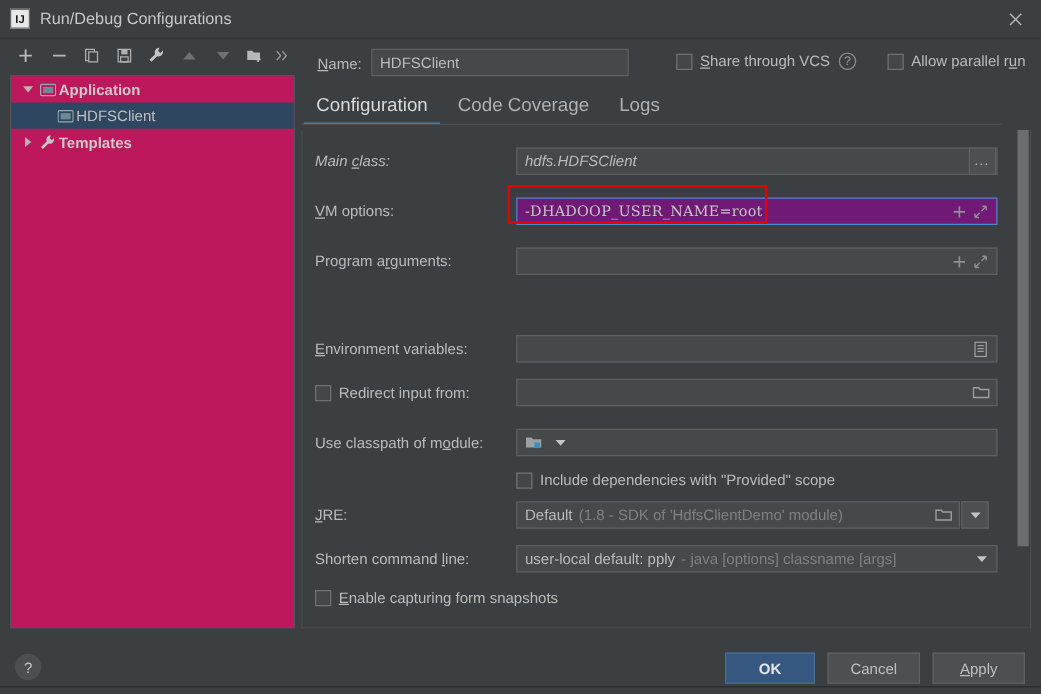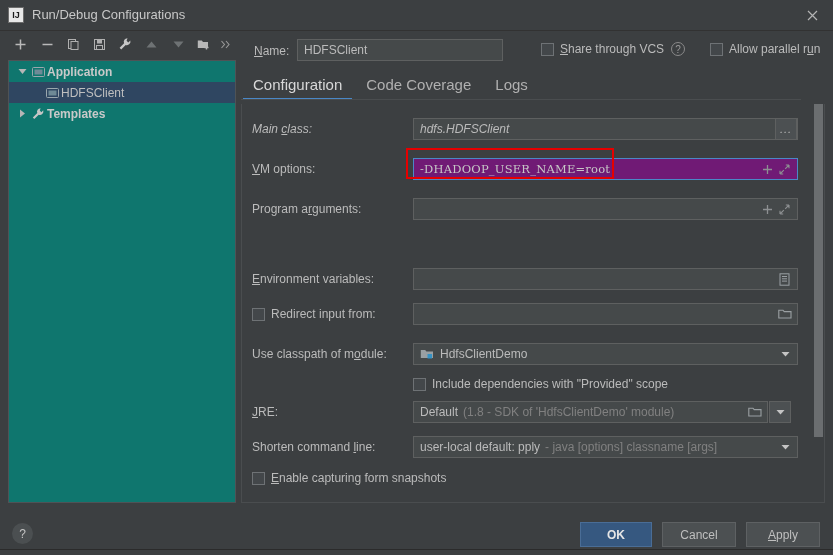--- a/index.html
+++ b/index.html
@@ -84,21 +84,21 @@
     color: #a9b7c6;
   }
   .tb-btn svg { display: block; }
 
   
   #tree-panel {
     position: absolute;
     left: 8px; top: 60px;
     width: 228px; height: 443px;
     border: 1px solid #4f5356;
-    background: #0f766e;
+    background: #be185d;
     box-sizing: border-box;
     overflow: hidden;
   }
   .tree-row {
     position: relative;
     height: 21px;
     display: flex;
     align-items: center;
     padding-left: 6px;
     box-sizing: border-box;
@@ -616,21 +616,20 @@
 
       <div class="frow" style="top:239px;">
         <div class="flabel">Use classpath of m<span class="mn">o</span>dule:</div>
         <div class="fctl wide">
           <span class="mod-icon">
             <svg width="14" height="12" viewBox="0 0 14 12">
               <path d="M0.8 2 h4.4 l1.2 1.4 h6.6 v6.6 h-12.2 Z" fill="#9aa0a3"></path>
               <rect x="7.5" y="6" width="4.5" height="4.5" fill="#3592c4"></rect>
             </svg>
           </span>
-          <span class="val">HdfsClientDemo</span>
           <span class="inline-arrow">
             <svg width="9" height="6" viewBox="0 0 9 6">
                 <path d="M0.5 1 L8.5 1 L4.5 5.5 Z" fill="#c4c4c4"></path>
               </svg>
           </span>
         </div>
       </div>
 
       <div class="frow" style="top:271px;">
         <div class="cb-row" style="left:171px; top:0;">

